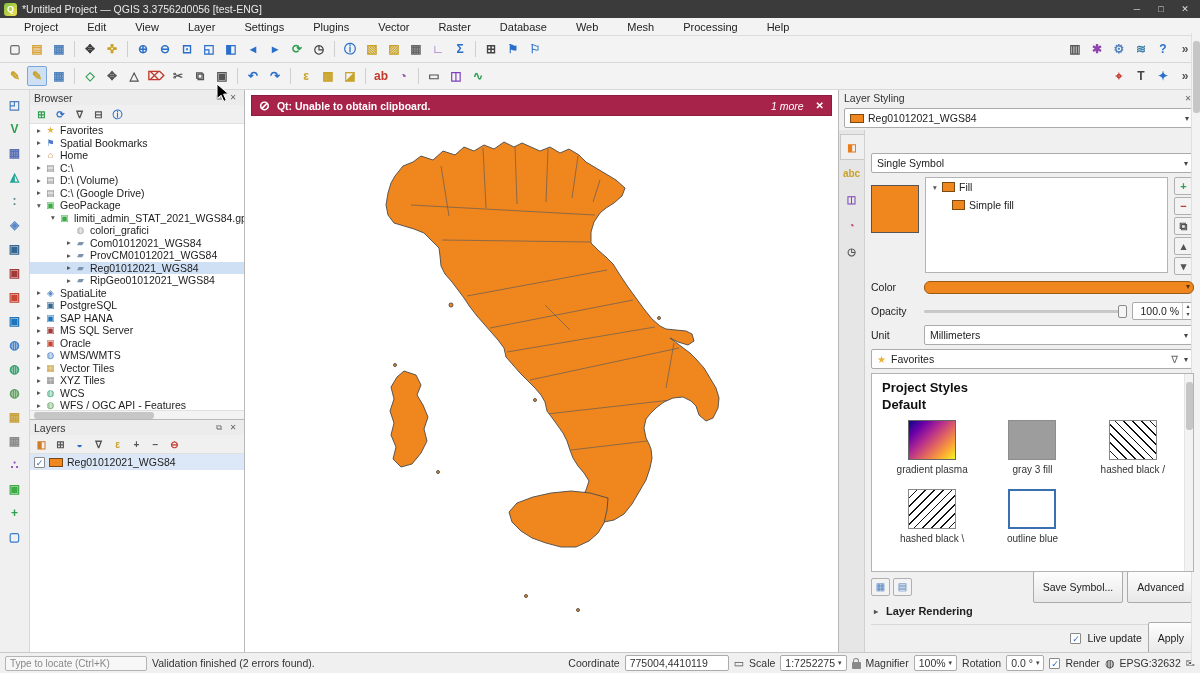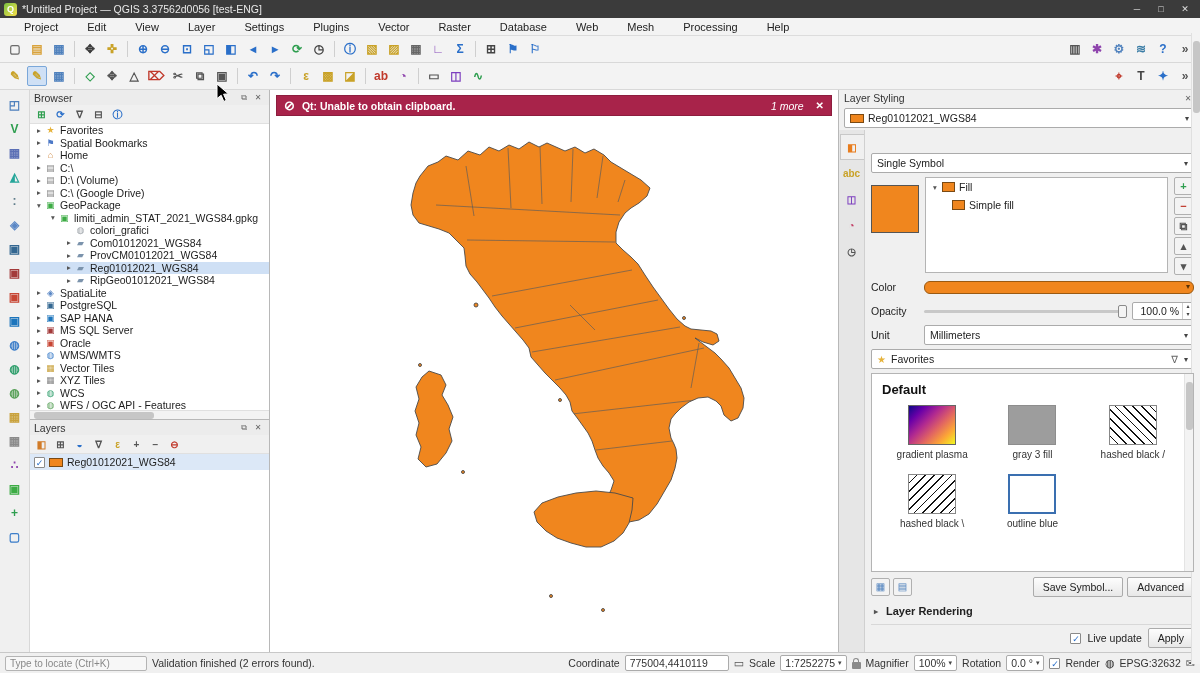--- a/index.html
+++ b/index.html
@@ -28,21 +28,21 @@
   .tb-icon { width:20px; height:20px; line-height:19px; text-align:center; font-size:12px; margin:0 1px; border:1px solid transparent; border-radius:2px; flex:none; }
   .tb-icon.pressed { background:#cfe0f5; border-color:#7aa7d9; }
   .tb-icon.sep { width:1px; height:16px; background:#cfcfcf; margin:0 4px; border:none; border-radius:0; }
   .tb-icon i { font-weight:bold; }
 
   
   .main { flex:1; display:flex; min-height:0; }
   .left-strip { width:30px; background:#f0f0f0; border-right:1px solid #d8d8d8; display:flex; flex-direction:column; align-items:center; padding-top:3px; flex:none; }
   .left-strip .tb-icon { margin:2px 0; }
 
-  .dock { width:240px; flex:none; display:flex; flex-direction:column; border-right:1px solid #b8b8b8; background:#1d4ed8; }
+  .dock { width:215px; flex:none; display:flex; flex-direction:column; border-right:1px solid #b8b8b8; background:#1d4ed8; }
   .panel { display:flex; flex-direction:column; min-height:0; }
   .browser-panel { height:330px; border-bottom:1px solid #b8b8b8; }
   .layers-panel { flex:1; }
   .panel-title { height:15px; display:flex; align-items:center; padding:0 4px; font-size:10.5px; color:#333; background:#ececec; flex:none; }
   .panel-title .spacer { flex:1; }
   .panel-btn { width:14px; text-align:center; font-size:8px; color:#666; }
   .panel-toolbar { height:18px; display:flex; align-items:center; padding:0 2px; flex:none; background:#f0f0f0; }
   .panel-toolbar .tb-icon { width:17px; height:16px; line-height:15px; font-size:10px; }
 
   .tree { flex:1; background:#fff; overflow:hidden; position:relative; border-top:1px solid #e0e0e0; }
@@ -125,21 +125,21 @@
   .t-hash-fwd .preview { background:repeating-linear-gradient(45deg,#fff 0 5px,#111 5px 6.2px); }
   .t-hash-back .preview { background:repeating-linear-gradient(135deg,#fff 0 5px,#111 5px 6.2px); }
   .t-hash-x .preview { background-color:#fff; background-image:repeating-linear-gradient(45deg,transparent 0 5px,#111 5px 6.2px),repeating-linear-gradient(135deg,transparent 0 5px,#111 5px 6.2px); }
   .t-outline-blue .preview { background:#fff; border:2px solid #3a6fb0; }
   .style-caption { font-size:10px; color:#333; }
   .styles-box .vscroll { border-left:1px solid #e4e4e4; }
 
   .sp-btn-row { display:flex; align-items:center; gap:4px; flex:none; height:22px; }
   .mini-btn { width:19px; height:18px; background:#f3f3f3; border:1px solid #b0b0b0; border-radius:2px; text-align:center; line-height:16px; font-size:10px; }
   .push-btn { margin-left:auto; }
-  .btn { height:20px; background:linear-gradient(#fdfdfd,#e8e8e8); border:1px solid #ababab; border-radius:2px; padding:0 9px; font-size:10.5px; line-height:18px; color:#222; }
+  .btn { height:32px; background:linear-gradient(#fdfdfd,#e8e8e8); border:1px solid #ababab; border-radius:2px; padding:0 9px; font-size:10.5px; line-height:18px; color:#222; }
   .rendering-row { display:flex; align-items:center; gap:5px; flex:none; height:18px; font-weight:bold; font-size:11px; }
   .rendering-row .tw { font-size:8px; }
   .sp-bottom { display:flex; align-items:center; gap:6px; flex:none; height:24px; border-top:1px solid #d8d8d8; padding-top:3px; }
   .sp-bottom .spacer { flex:1; }
   .chk-label { font-size:10.5px; }
 
   
   .statusbar { height:21px; background:#f0f0f0; border-top:1px solid #c8c8c8; display:flex; align-items:center; padding:0 5px; gap:5px; flex:none; font-size:10.5px; color:#333; }
   .locate-box { width:142px; height:15px; border:1px solid #b4b4b4; border-radius:2px; background:#f7f7f7; color:#888; font-size:10px; line-height:13px; padding:0 4px; white-space:nowrap; overflow:hidden; }
   .sb-msg { color:#333; white-space:nowrap; }
@@ -608,20 +608,21 @@
           </div>
 
           <div class="fav-bar">
             <span class="star">★</span>
             <span>Favorites</span>
             <span class="funnel">∇</span>
             <span class="caret" style="font-size:8px;color:#444;">▾</span>
           </div>
 
           <div class="styles-box">
+            <div class="styles-h1">Project Styles</div>
             <div class="styles-h2">Default</div>
             <div class="style-grid">
 
                 <div class="style-item t-plasma">
                   <div class="preview"></div>
                   <div class="style-caption">gradient plasma</div>
                 </div>
 
                 <div class="style-item t-gray">
                   <div class="preview"></div>

